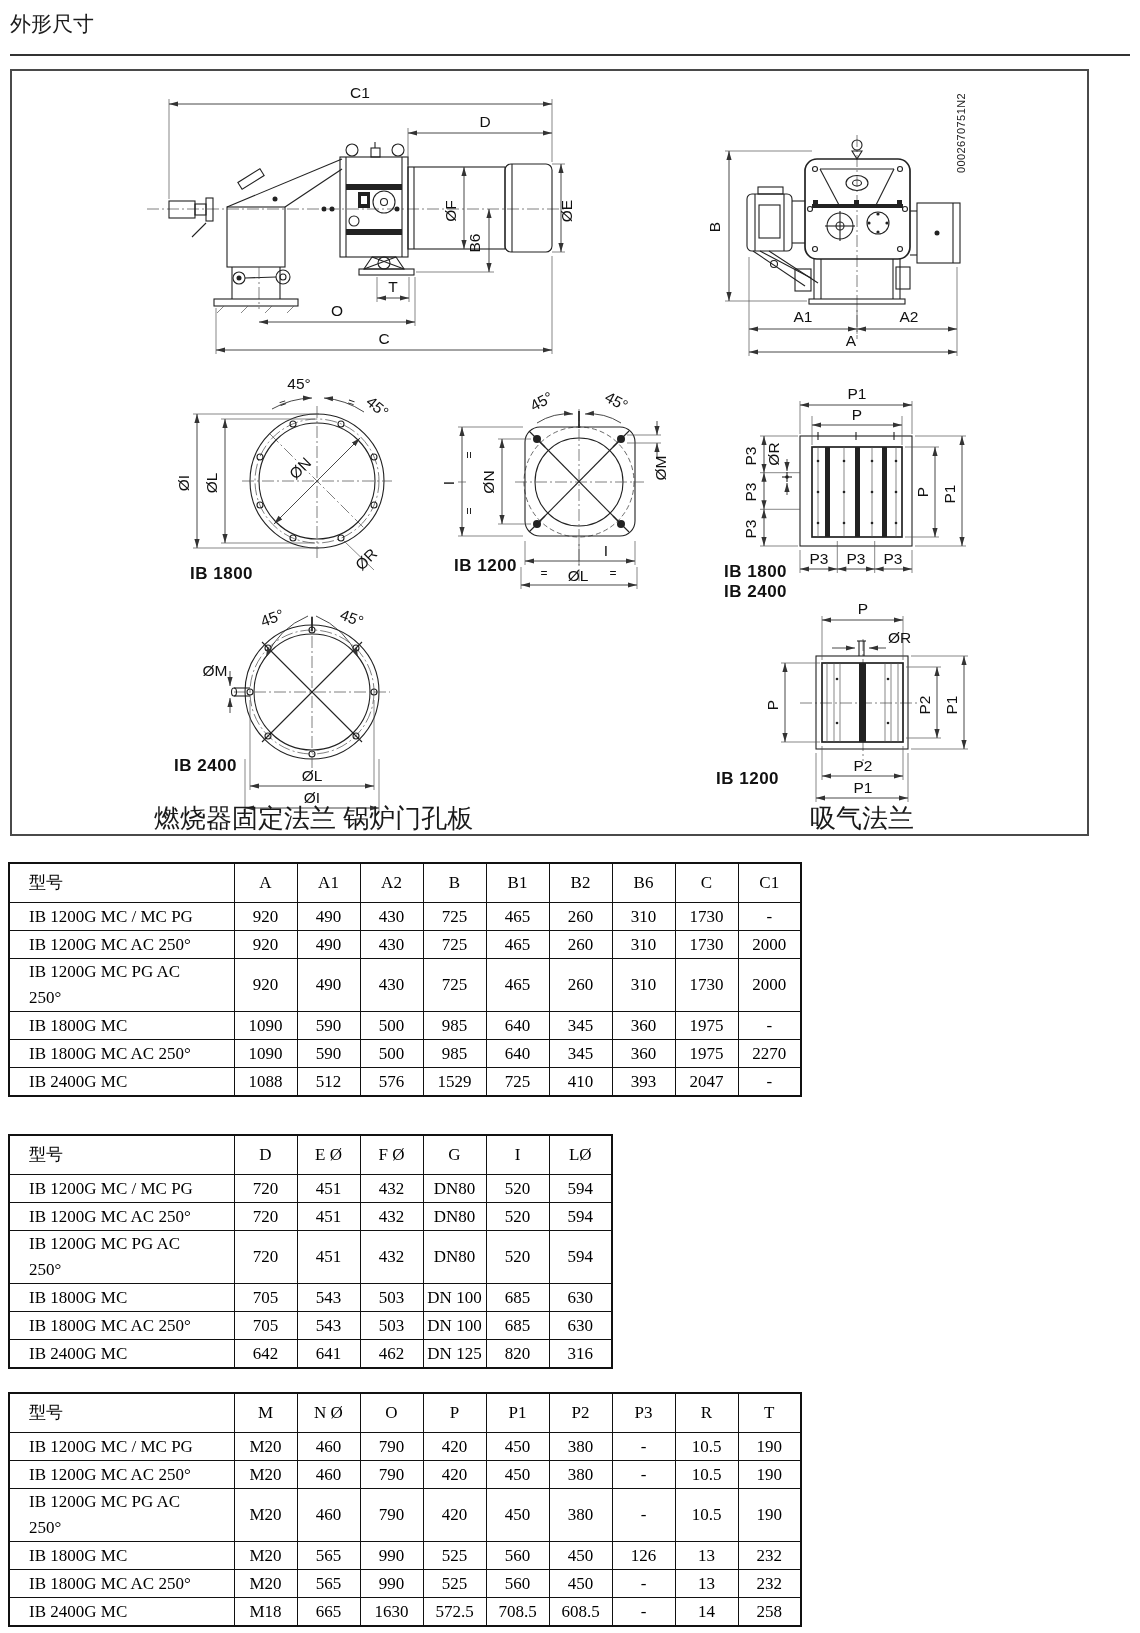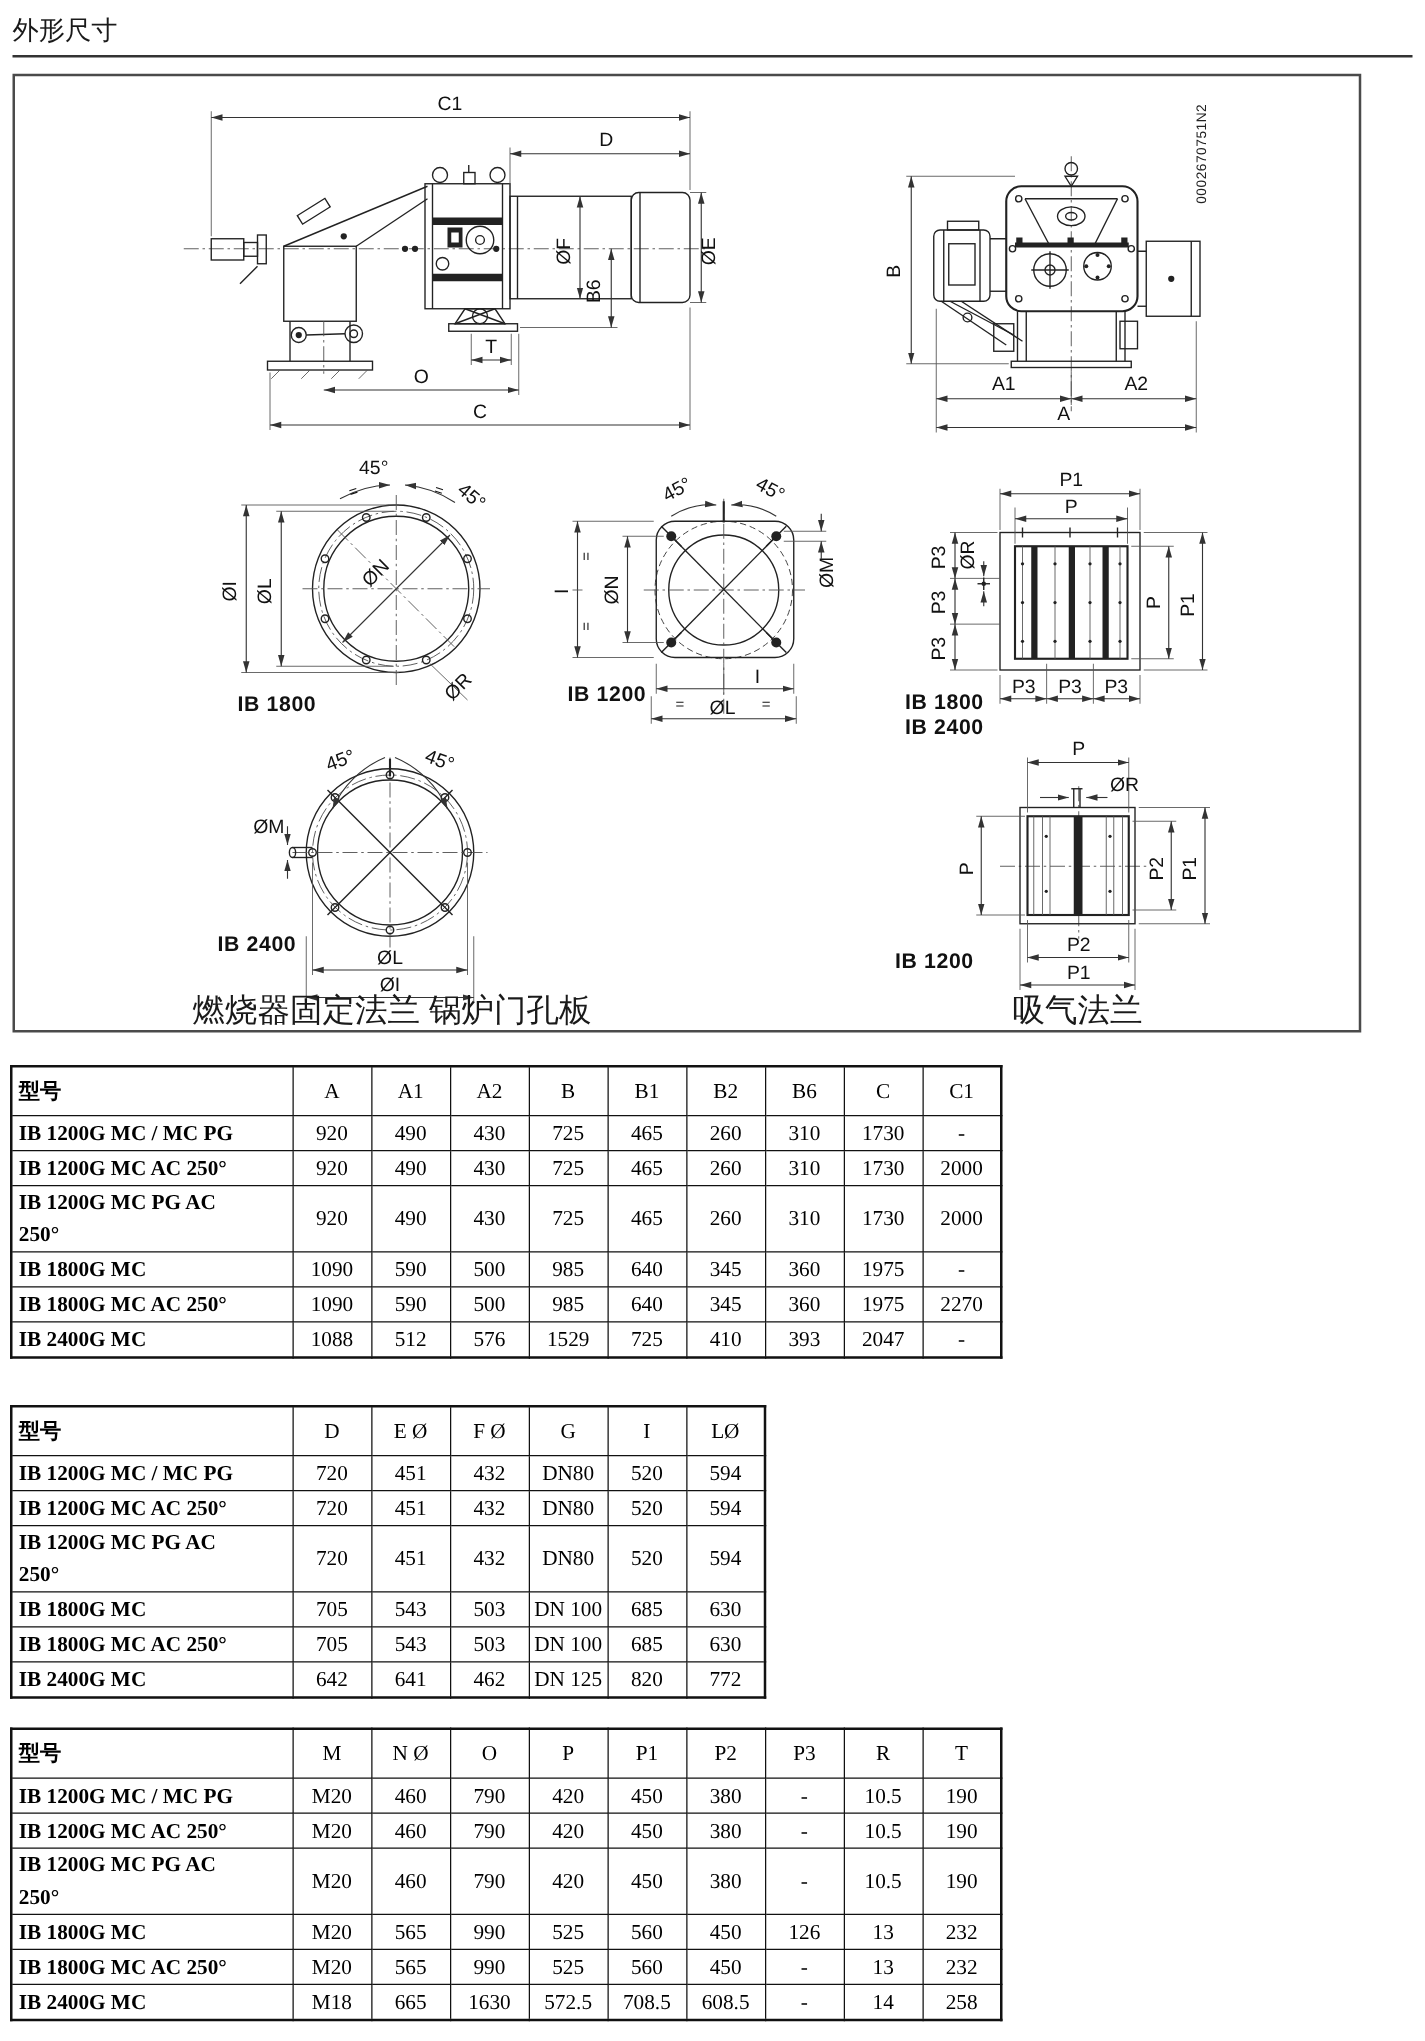--- a/index.html
+++ b/index.html
@@ -1,18 +1,18 @@
 <!DOCTYPE html>
 <html><head>
 <meta charset="utf-8">
 <style>
   html,body{margin:0;padding:0;background:#fff;}
   .page{position:relative;width:1140px;height:1633px;background:#fff;overflow:hidden;
         font-family:"Liberation Sans",sans-serif;color:#1a1a1a;}
-  .title-block{margin:10px 10px 0 10px;width:1120px;border-bottom:2px solid #333;padding-bottom:6px;}
+  .title-block{margin:10px 10px 0 10px;width:1120px;border-bottom:2px solid #333;padding-bottom:16px;}
   .title-block h1{margin:0;font-size:21px;font-weight:normal;font-family:"Liberation Sans",sans-serif;color:#1a1a1a;}
   .figure-box{margin:13px 10px 0 10px;width:1075px;height:763px;border:2px solid #4a4a4a;position:relative;}
   .figure-box svg{position:absolute;left:0;top:0;}
   
   .ln{stroke:#222;stroke-width:1.1;fill:none;}
   .ln2{stroke:#222;stroke-width:1.7;fill:none;}
   .ext{stroke:#555;stroke-width:0.7;fill:none;}
   .cl{stroke:#555;stroke-width:0.75;fill:none;stroke-dasharray:12 3 2 3;}
   .dsh{stroke:#444;stroke-width:0.8;fill:none;stroke-dasharray:5 3;}
   .dim{stroke:#333;stroke-width:0.9;fill:none;marker-start:url(#mS);marker-end:url(#mE);}
@@ -23,21 +23,21 @@
   .cap{font-family:"Liberation Sans",sans-serif;font-size:26px;fill:#1a1a1a;}
   .code{font-family:"Liberation Sans",sans-serif;font-size:11px;fill:#222;letter-spacing:.4px;}
   
   table.dims{border-collapse:collapse;margin-left:8px;table-layout:fixed;
              font-family:"Liberation Serif",serif;font-size:17px;color:#000;
              border:2px solid #111;}
   table.dims th,table.dims td{border:1px solid #111;text-align:center;font-weight:normal;
              padding:0;line-height:26px;overflow:hidden;}
   table.dims th{height:38px;vertical-align:middle;}
   table.dims td{height:27px;}
-  table.dims th:first-child,table.dims td:first-child{text-align:left;padding-left:5px;white-space:pre-line;font-weight:bold;}
+  table.dims th:first-child,table.dims td:first-child{text-align:left;padding-left:19px;white-space:pre-line;}
   table.t1{margin-top:26px;}
   table.t2{margin-top:37px;}
   table.t3{margin-top:23px;}
 </style>
 </head>
 <body>
 
 <div class="page">
 
   <div class="title-block">
@@ -643,21 +643,21 @@
           <td>685</td>
           <td>630</td>
         </tr>
         <tr>
           <td>IB 2400G MC</td>
           <td>642</td>
           <td>641</td>
           <td>462</td>
           <td>DN 125</td>
           <td>820</td>
-          <td>772</td>
+          <td>316</td>
         </tr>
       </tbody>
   </table>
 
   <table class="dims t3">
       <colgroup>
         <col style="width: 225px;">
         <col style="width: 63px;">
         <col style="width: 63px;">
         <col style="width: 63px;">

